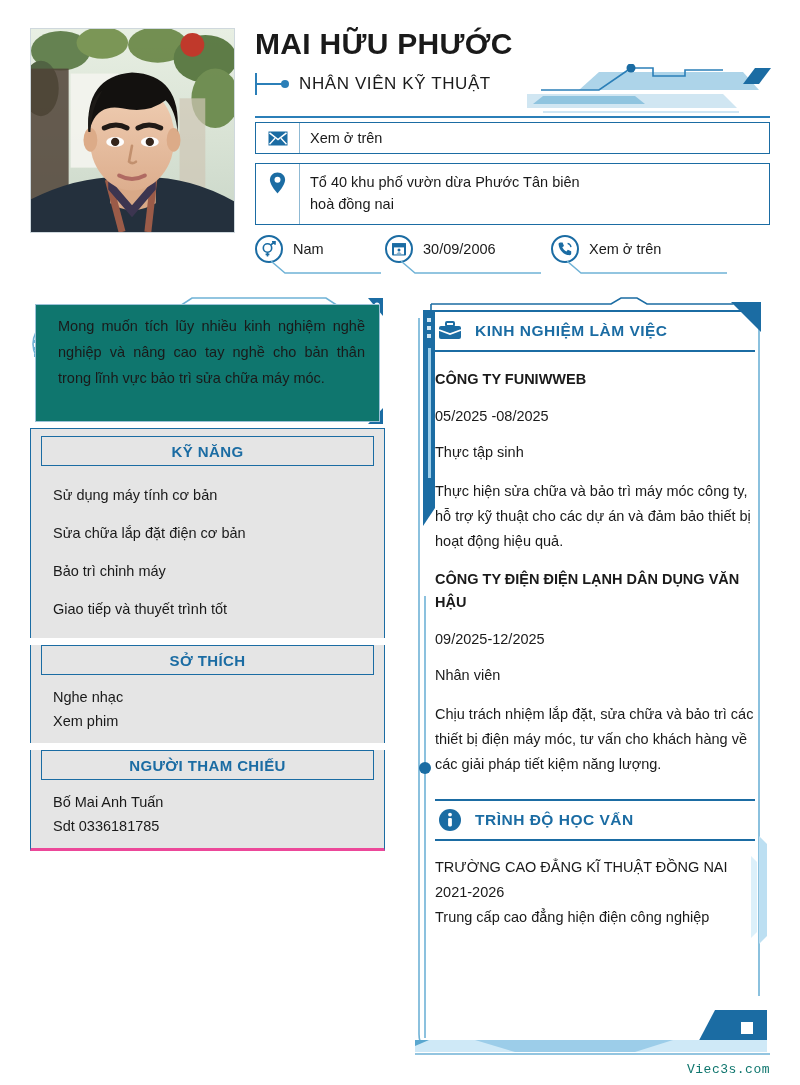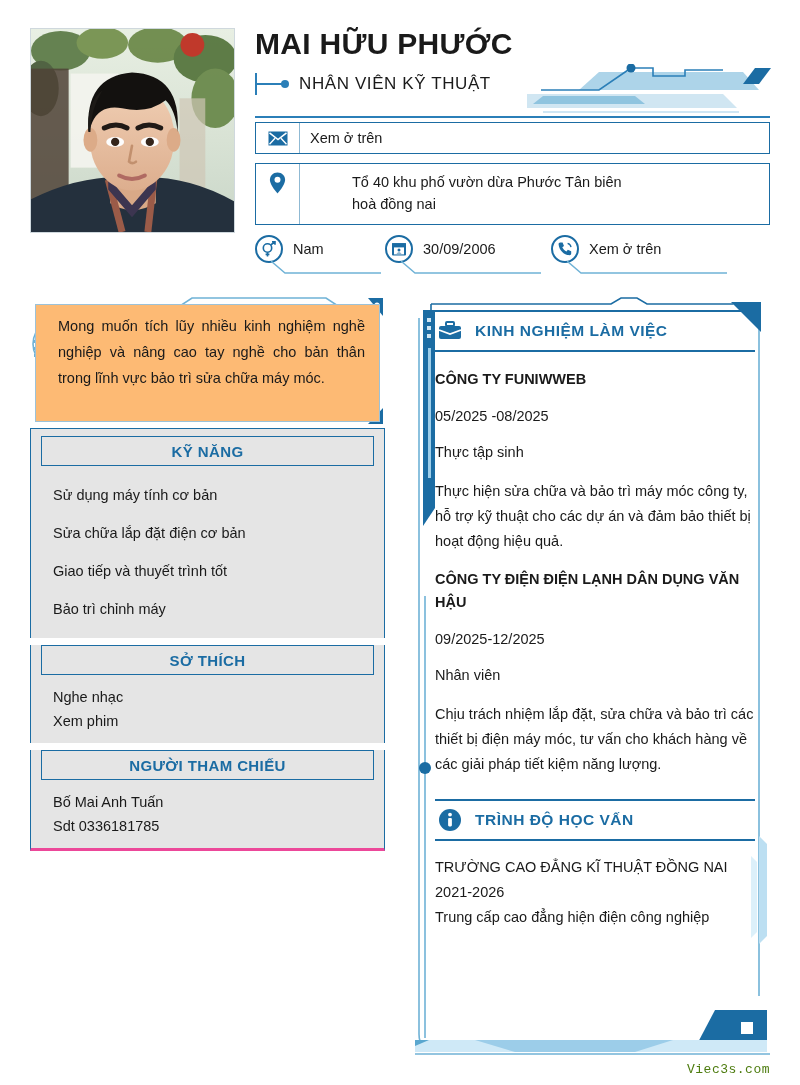--- a/index.html
+++ b/index.html
@@ -110,21 +110,21 @@
   .contact-box {
     position: absolute;
     left: 0;
     width: 515px;
     border: 1px solid #1b6ca3;
     display: flex;
     align-items: flex-start;
     background: #fff;
   }
   .contact-box.email { top: 102px; height: 32px; align-items: center; }
-  .contact-box.address { top: 143px; height: 62px; gap: 42px; }
+  .contact-box.address { top: 143px; height: 62px; }
 
   .cb-icon {
     width: 44px;
     flex: 0 0 44px;
     display: flex;
     align-items: center;
     justify-content: center;
     color: #1b6ca3;
     align-self: stretch;
     border-right: 1px solid #8fb9d3;
@@ -186,21 +186,21 @@
   .objective {
     position: relative;
     width: 355px;
     height: 132px;
   }
   .obj-inner {
     position: absolute;
     left: 5px; top: 8px;
     width: 345px; height: 118px;
     border: 1px solid #9cc2d8;
-    background: #fdba74;
+    background: #0f766e;
   }
   .obj-text {
     font-size: 14.5px;
     line-height: 26px;
     color: #1a1a1a;
     padding: 8px 14px 0 22px;
     text-align: justify;
   }
   .obj-deco { position: absolute; left: 0; top: 0; width: 355px; height: 132px; }
 
@@ -318,21 +318,21 @@
     line-height: 25px;
   }
 
   
   .footer {
     position: absolute;
     right: 30px;
     bottom: 8px;
     font-family: "Liberation Mono", monospace;
     font-size: 13px;
-    color: #4d7c0f;
+    color: #0f766e;
     letter-spacing: 0.5px;
   }
 </style>
 </head>
 <body>
 
 <div class="page">
 
   <div class="header">
 
@@ -517,22 +517,22 @@
       </div>
     </div>
 
     <div class="sec first">
       <div class="sec-head">
         <span>KỸ NĂNG</span>
       </div>
       <div class="sec-body">
         <div class="skill-item">Sử dụng máy tính cơ bản</div>
         <div class="skill-item">Sửa chữa lắp đặt điện cơ bản</div>
+        <div class="skill-item">Bảo trì chỉnh máy</div>
         <div class="skill-item">Giao tiếp và thuyết trình tốt</div>
-        <div class="skill-item">Bảo trì chỉnh máy</div>
       </div>
     </div>
 
     <div class="sec">
       <div class="sec-head">
         <span>SỞ THÍCH</span>
       </div>
       <div class="sec-body">
         <div class="plain-line">Nghe nhạc</div>
         <div class="plain-line">Xem phim</div>

